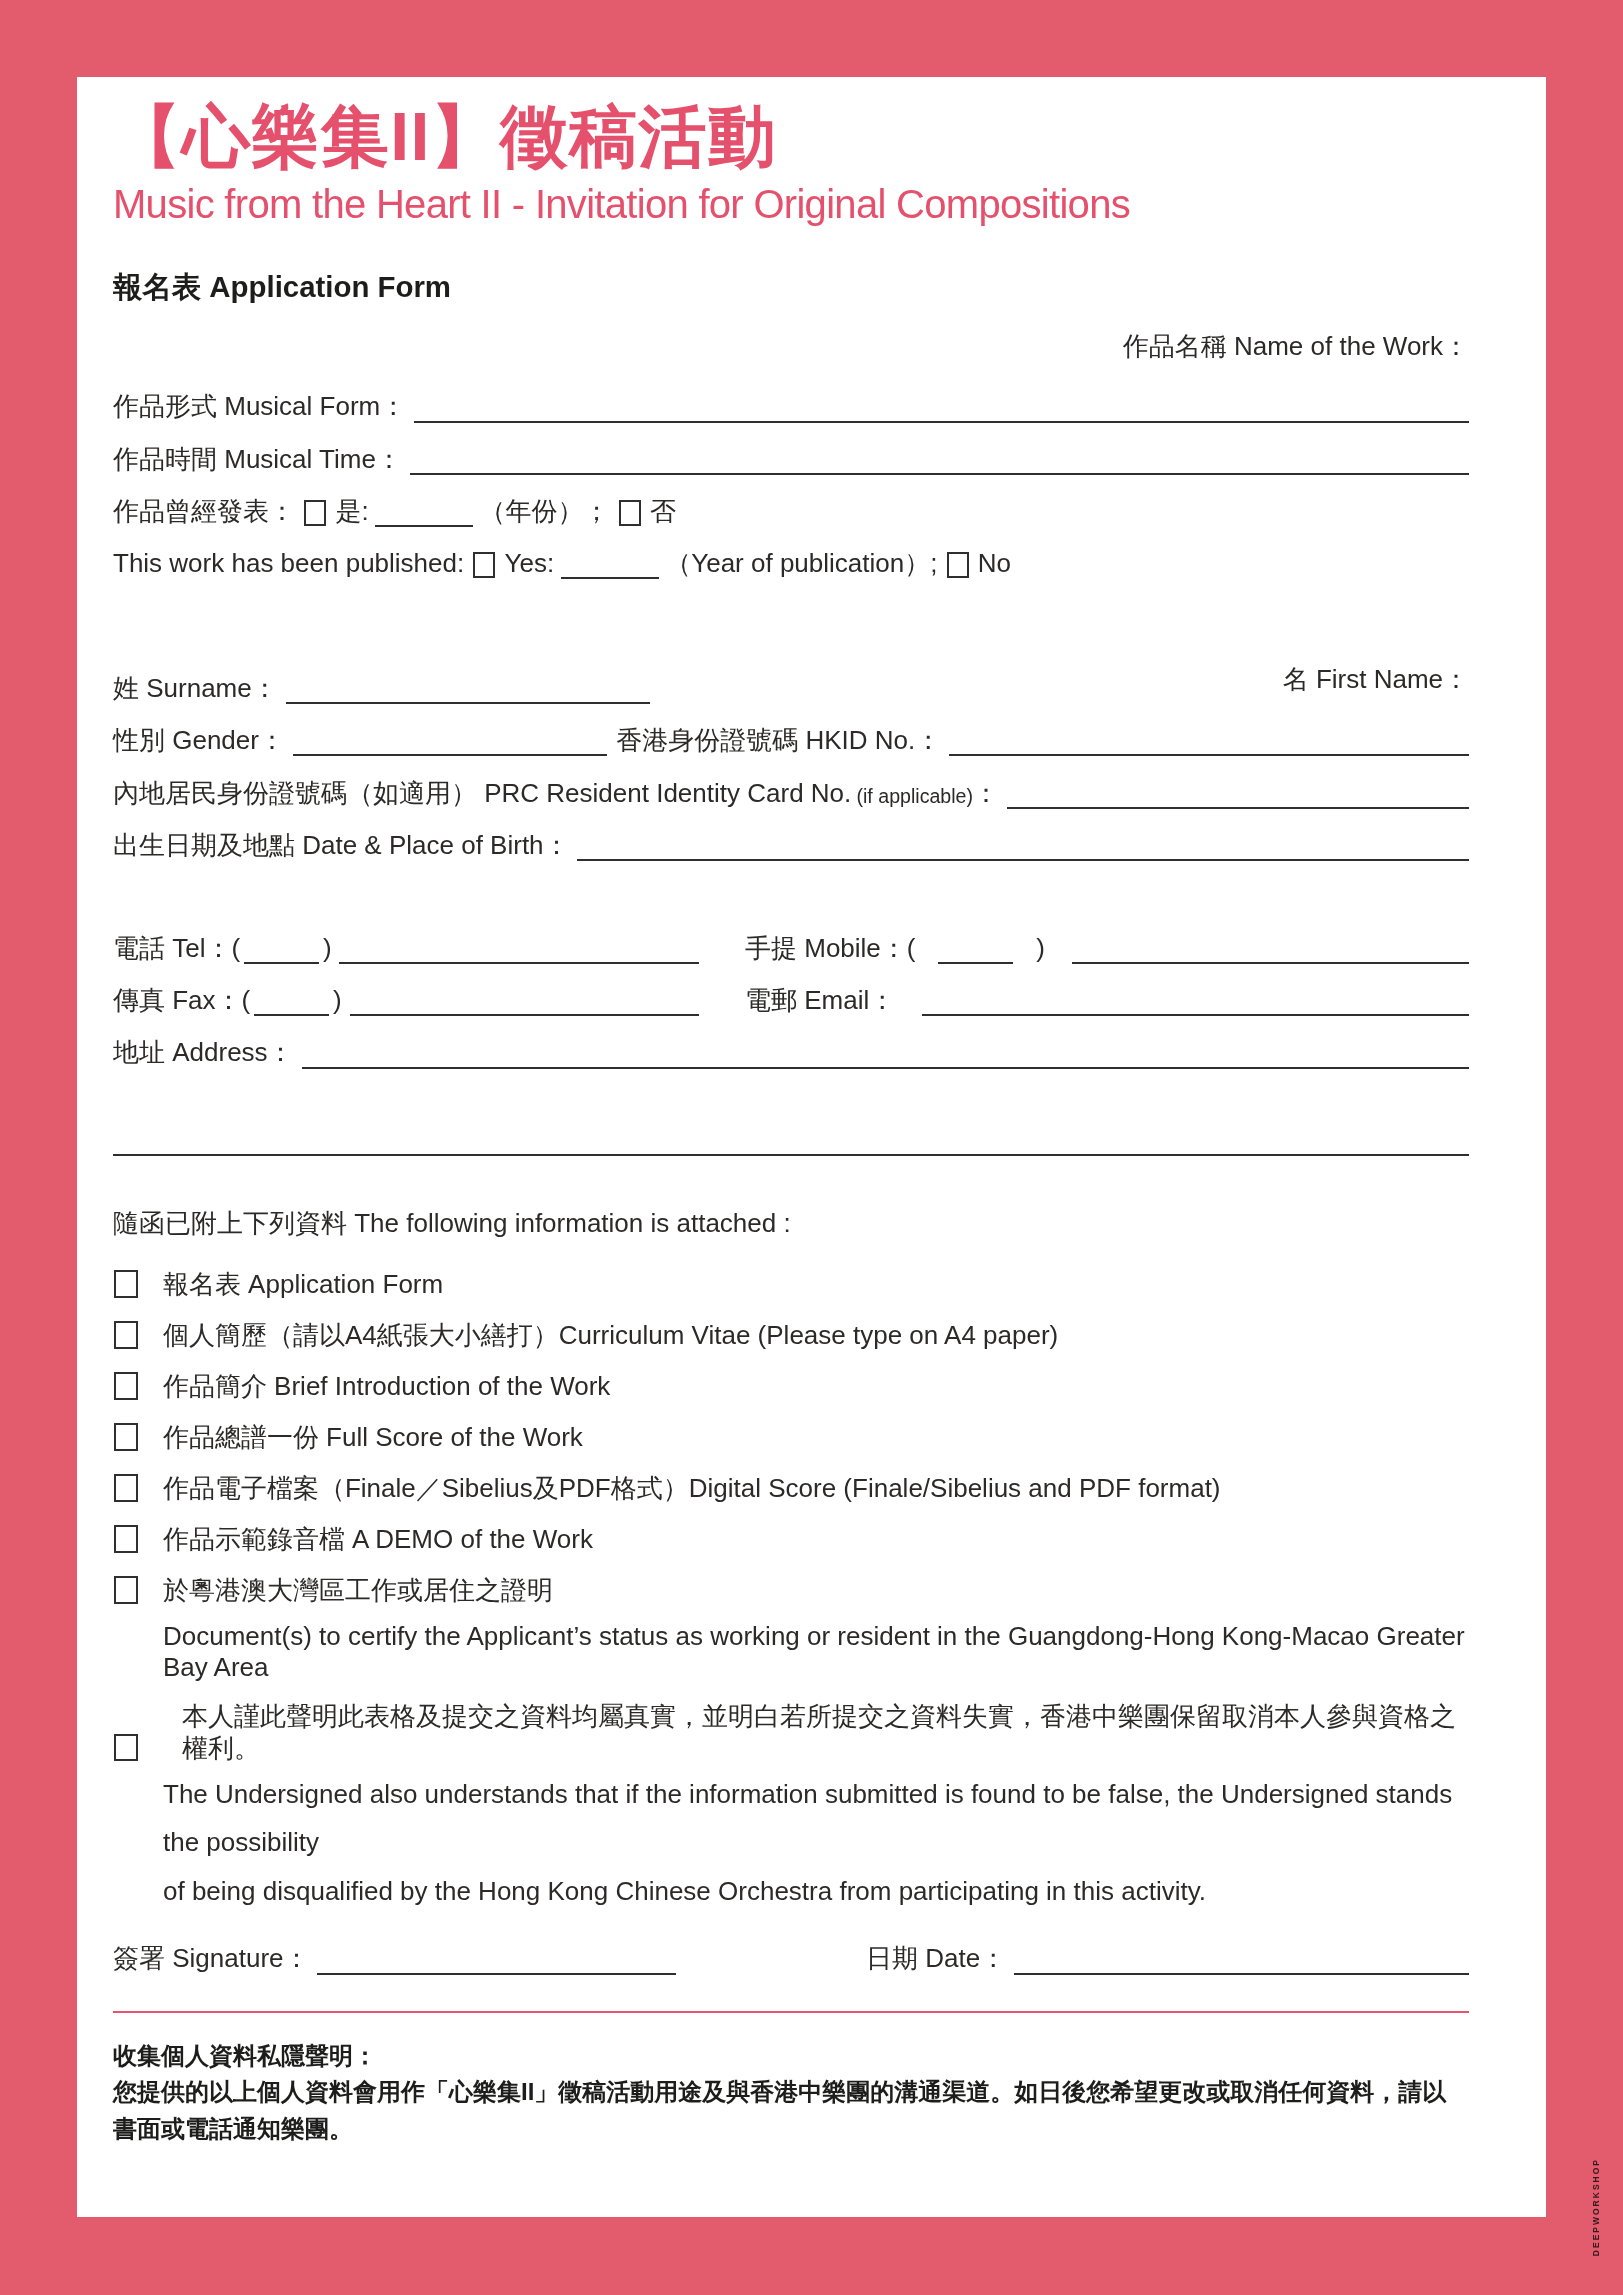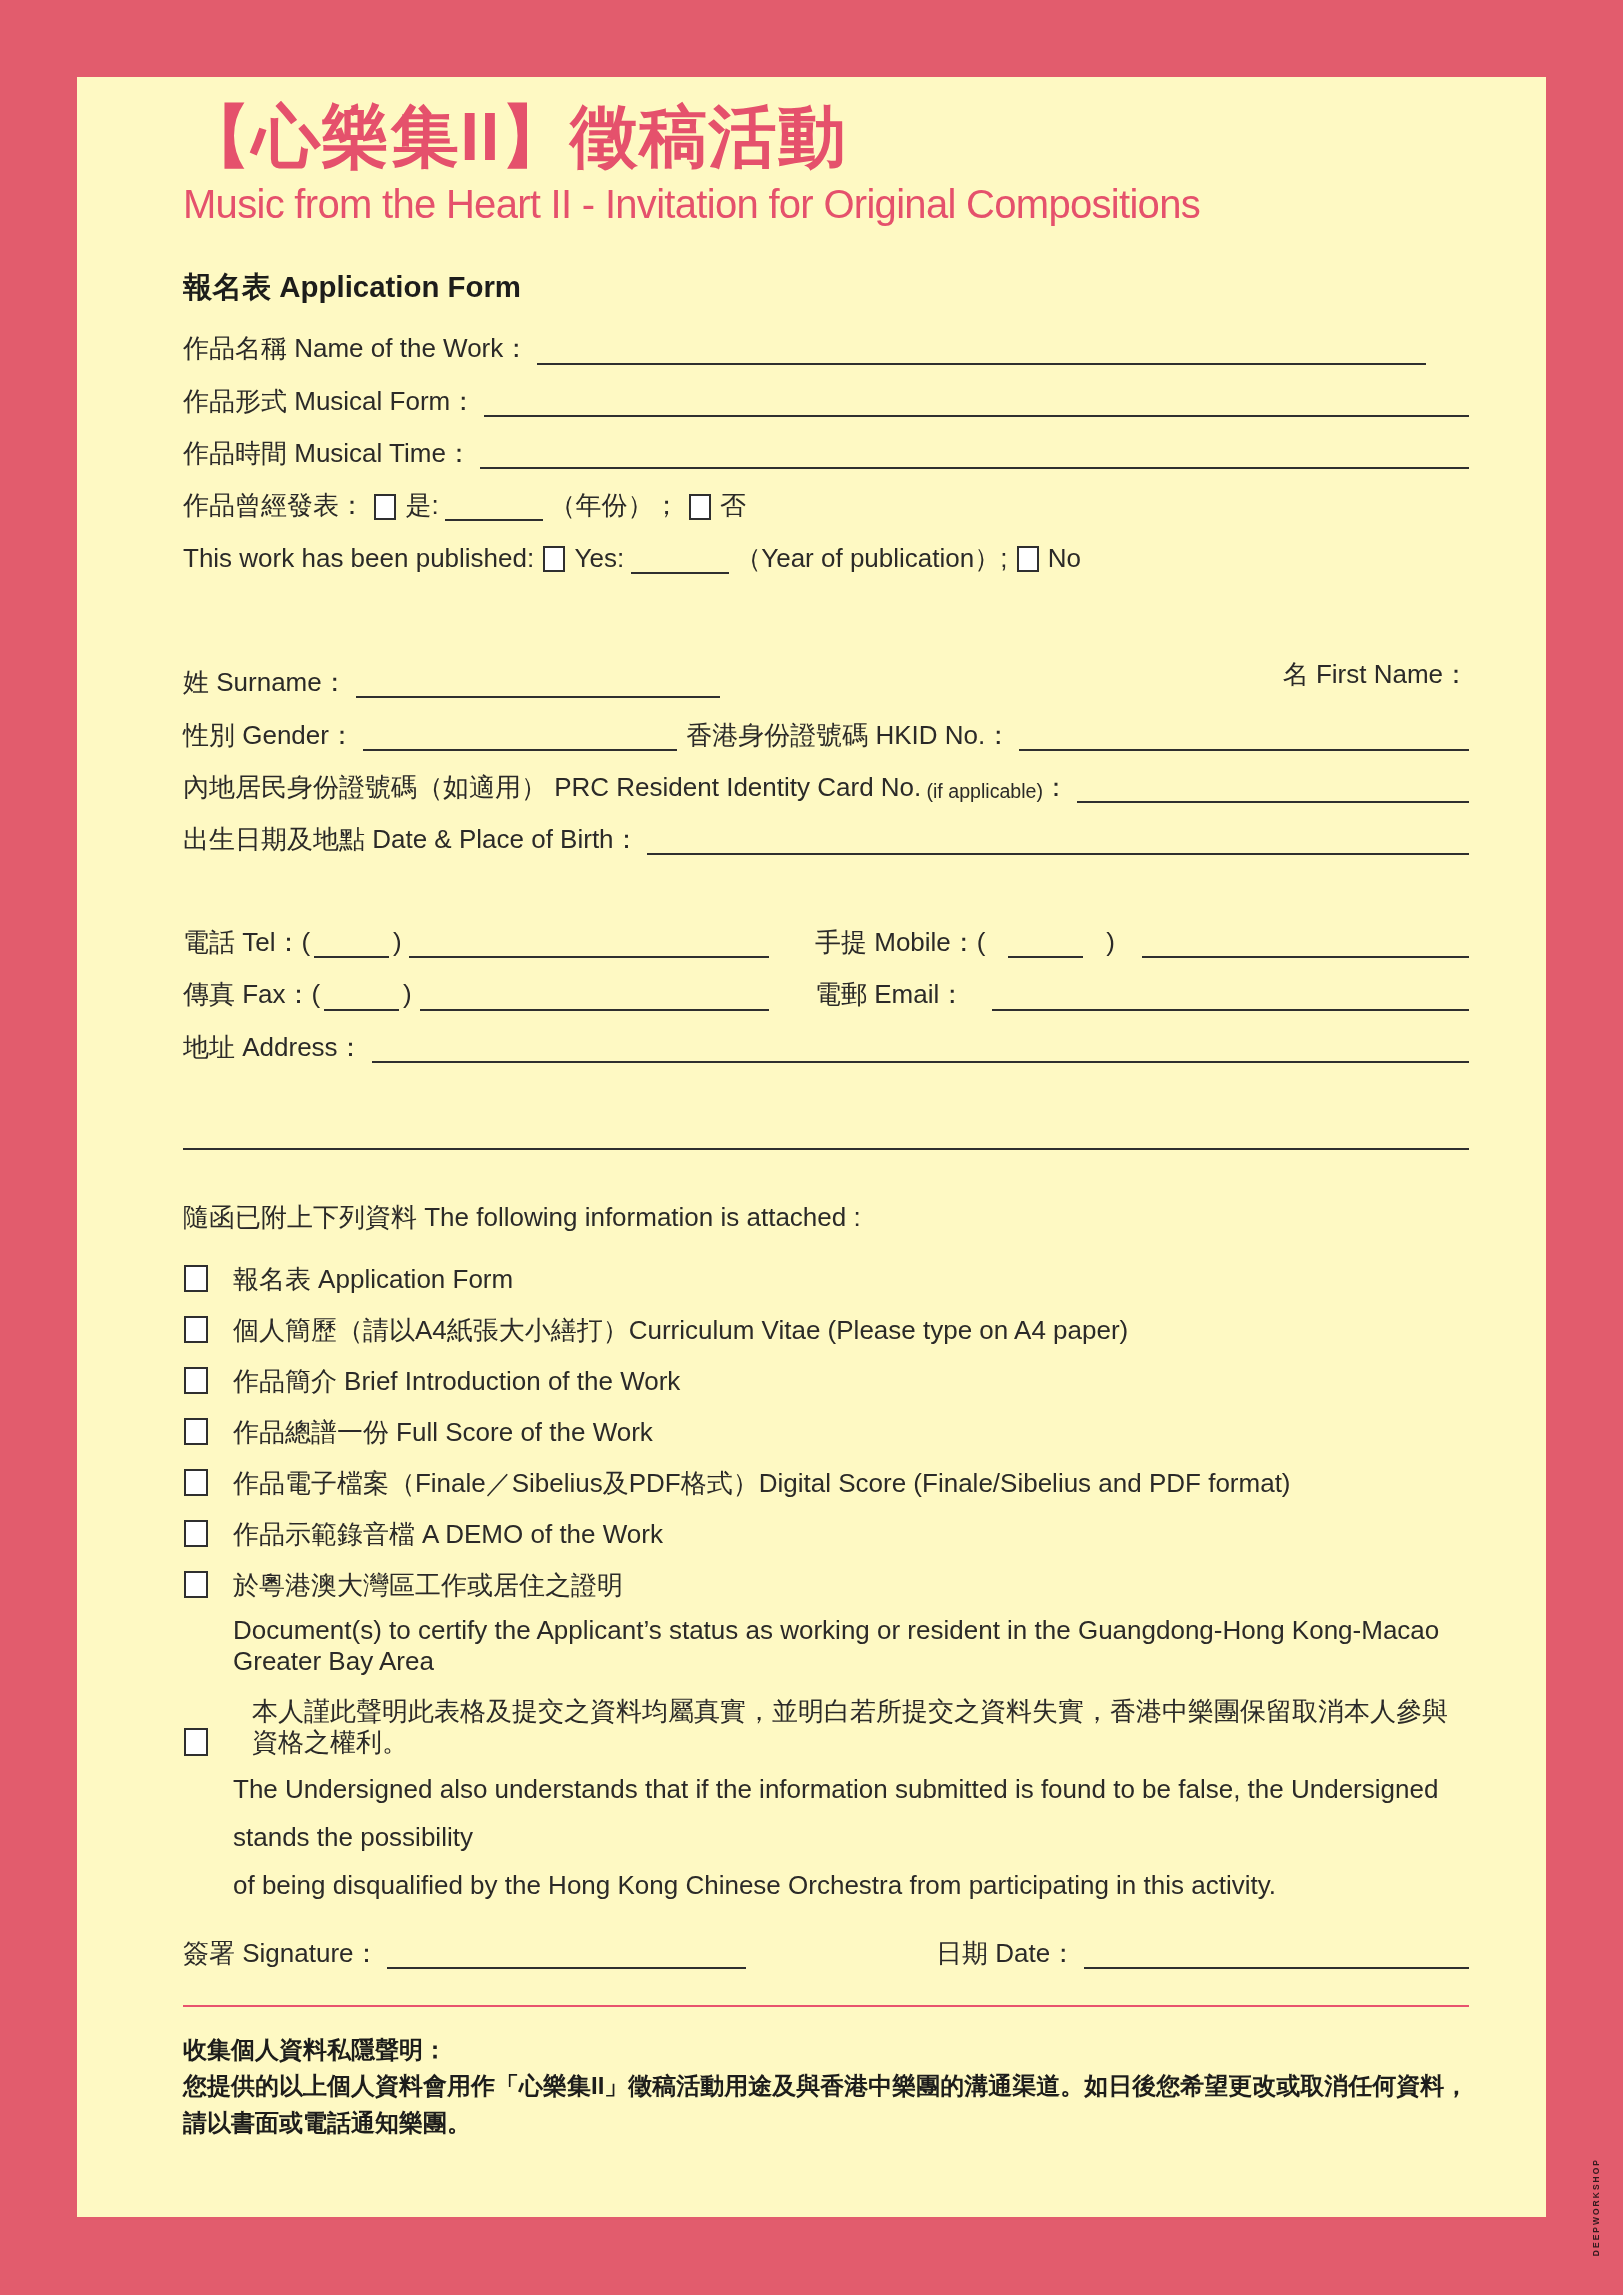--- a/index.html
+++ b/index.html
@@ -4,38 +4,38 @@
 <style>
   html,body{margin:0;padding:0;}
   body{
     width:1623px;height:2295px;position:relative;
     background:#e25c6d;
     font-family:"Liberation Sans", sans-serif;
     color:#2b2a28;
   }
   .sheet{
     position:absolute;left:77px;top:77px;width:1469px;height:2140px;
-    background:#fef9c3;box-sizing:border-box;
-    padding:0 77px 0 106px;overflow:hidden;
+    background:#ffffff;box-sizing:border-box;
+    padding:0 77px 0 36px;overflow:hidden;
   }
   
   .title-zh{
     margin:19.6px 0 0;font-size:68px;line-height:1.15;font-weight:bold;
     color:#e5516c;letter-spacing:1.3px;white-space:nowrap;
   }
   .title-en{
     margin:6.5px 0 0;font-size:40px;line-height:1.15;font-weight:normal;
     color:#e5516c;letter-spacing:-0.7px;white-space:nowrap;
   }
   .form-heading{
     margin:42px 0 0;font-size:29.4px;line-height:1.2;font-weight:bold;color:#1d1d1b;
   }
   
   .frow{display:flex;align-items:flex-end;margin-top:18.3px;min-height:34px;font-size:26px;}
-  .frow.first{margin-top:26px;}
+  .frow.first{margin-top:26px;flex-direction:column;}
   .frow.gap-lg{margin-top:85px;}
   .frow.gap-md{margin-top:69px;}
   .lbl{white-space:nowrap;line-height:1.2;}
   .line{flex:1 1 auto;border-bottom:2px solid #2f2f2f;margin-left:7.9px;height:6.5px;}
   .blank-s{flex:0 0 98px;border-bottom:2px solid #2f2f2f;margin:0 6.5px;height:6.5px;}
   .blank-area{flex:0 0 75px;border-bottom:2px solid #2f2f2f;margin:0 3.9px;height:6.5px;}
   .cb{
     flex:0 0 auto;width:22px;height:26px;border:2px solid #2f2f2f;
     box-sizing:border-box;margin:0 9.2px 1.3px 9.2px;background:#fff;
   }

